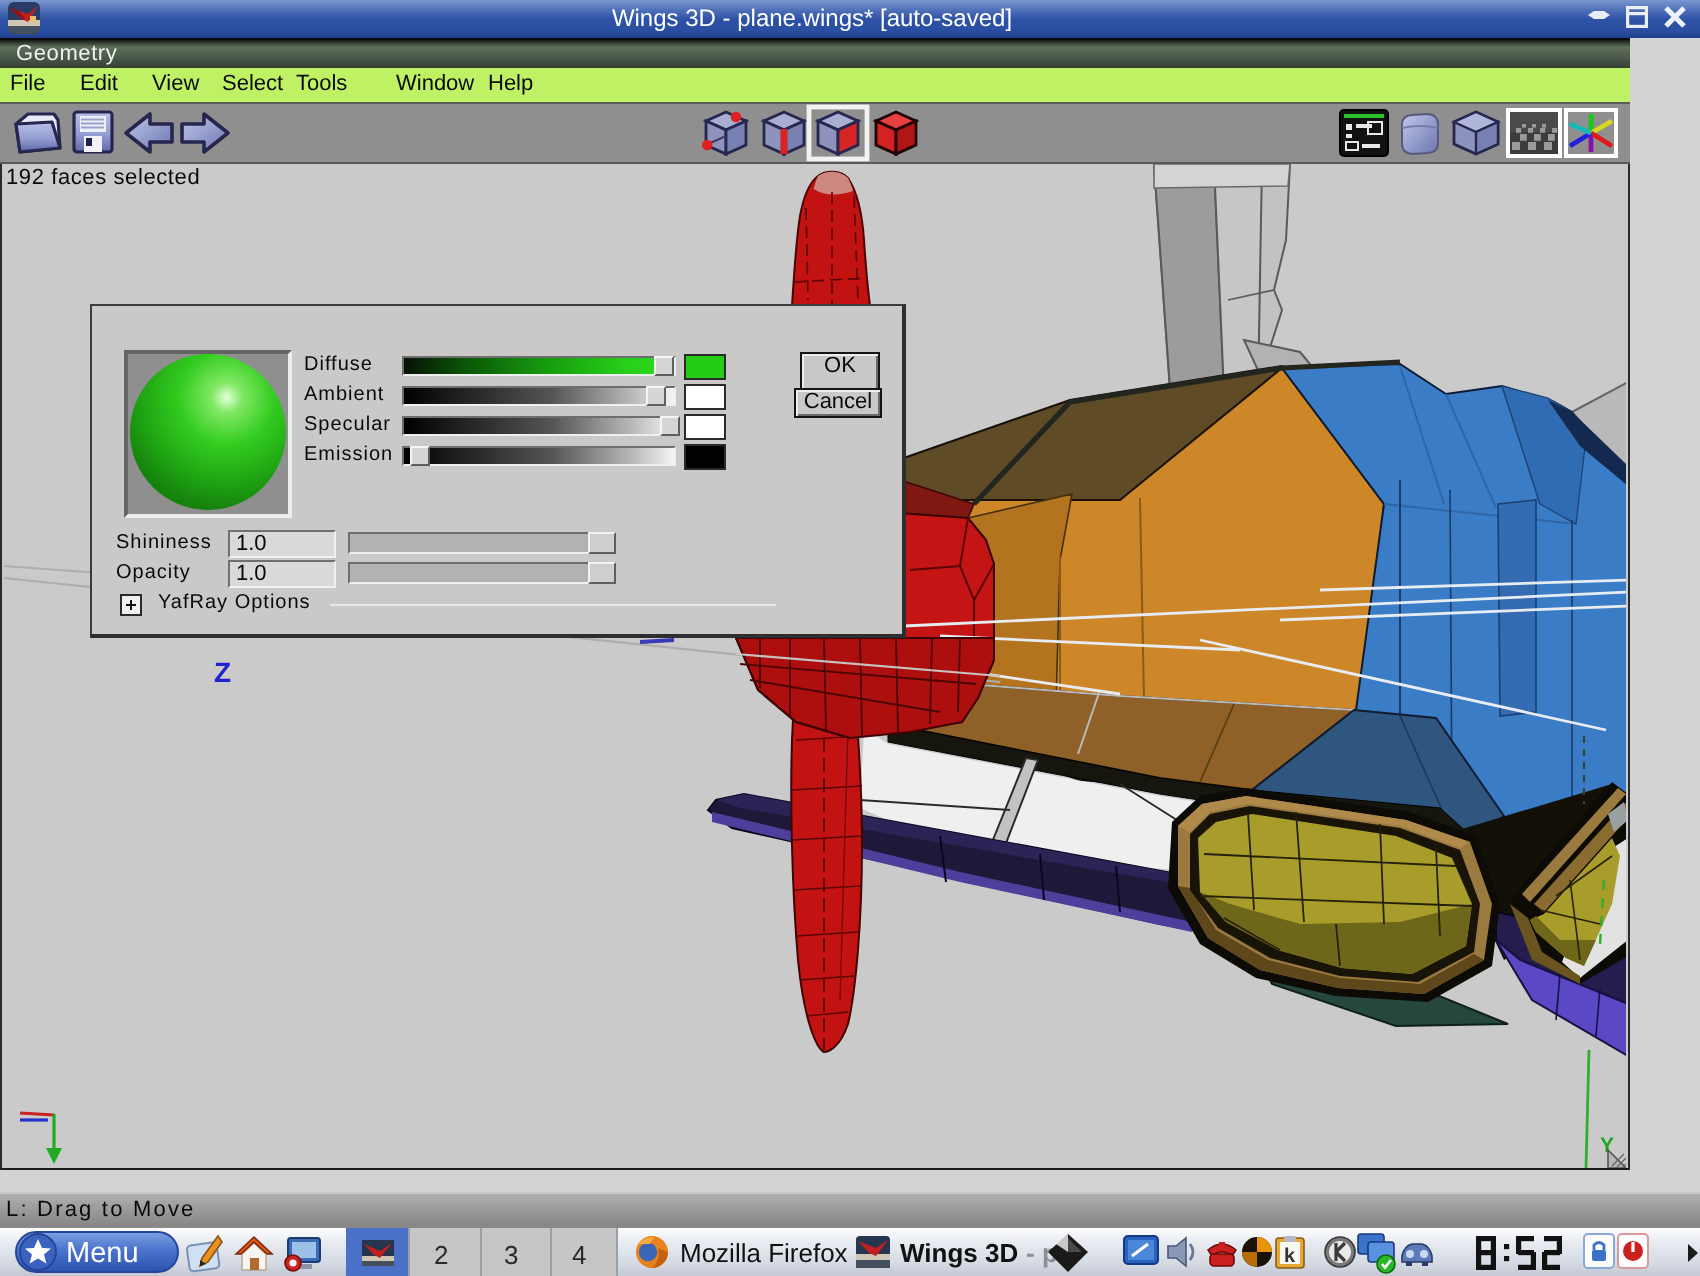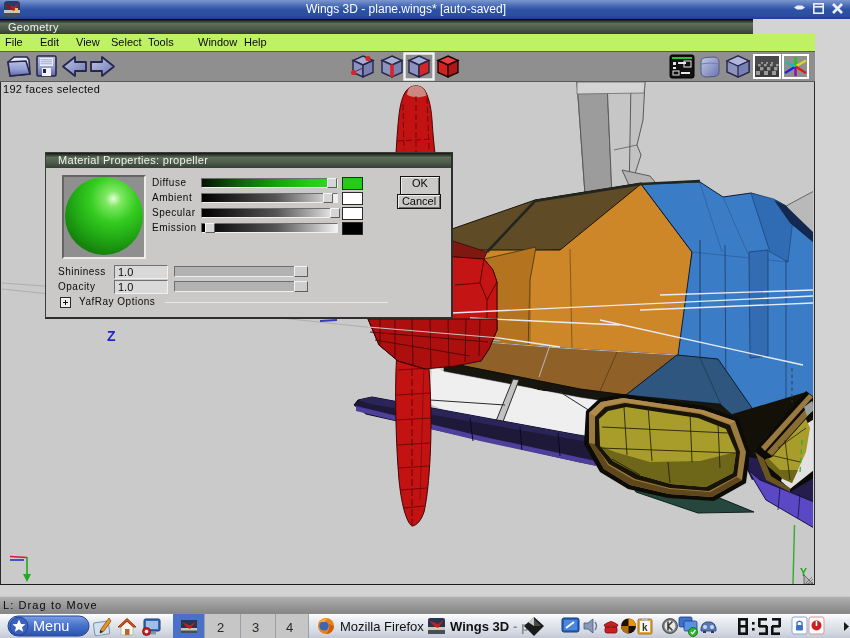--- a/index.html
+++ b/index.html
@@ -7,21 +7,21 @@
 body { position:relative; font-family:"Liberation Sans",sans-serif; background:#d3d3d3; }
 .abs { position:absolute; }
 
 
 #titlebar { left:0; top:0; width:850px; height:19px;
   background:linear-gradient(180deg,#7b97cf 0%,#4a6cb6 30%,#2d51a4 52%,#2a4fa2 80%,#1e3f8e 100%); }
 #titletext { left:0; top:2px; width:812px; text-align:center; color:#fff; font-size:12px; }
 #wicon { left:4px; top:1px; width:16px; height:16px; border-radius:3px; overflow:hidden; }
 
 
-#geombar { left:0; top:19px; width:753px; height:15px;
+#geombar { left:0; top:19px; width:815px; height:15px;
   background:linear-gradient(180deg,#161c16 0%,#5d6e59 25%,#4d5c4b 60%,#333f33 100%);
   border-top:1px solid #0a0a0a; }
 #geombar span { position:absolute; left:8px; top:1px; color:#f2f2f2; font-size:11px; letter-spacing:0.3px; font-family:"Liberation Sans",sans-serif; }
 #menubar { left:0; top:34px; width:815px; height:18px; background:#bef264; border-bottom:1px solid #5c5c5c; }
 #menubar span { position:absolute; top:2px; color:#0a0a0a; font-size:11px; font-family:"Liberation Sans",sans-serif; }
 #toolbar { left:0; top:52px; width:815px; height:30px; background:#8f8f8f; border-bottom:1px solid #5a5a5a; }
 
 
 #rightstrip { left:815px; top:19px; width:35px; height:577px; background:#d3d3d3; }
 
@@ -521,23 +521,20 @@
   <g transform="translate(809,3)">
     <rect x="0" y="0" width="15" height="17" rx="2" fill="#fdfdfd" stroke="#d89a9a" stroke-width="1"></rect>
     <circle cx="7.5" cy="8.5" r="5" fill="#cc2020"></circle>
     <rect x="6.7" y="4" width="1.6" height="5" fill="#fff"></rect>
   </g>
   <path d="M844,8 L849,12.5 L844,17 Z" fill="#1a1a1a"></path>
 </svg>
 </div>
 
 <div class="abs" id="dialog">
-  <div class="abs" id="dlgtitle">
-      <span>Material Properties: propeller</span>
-    </div>
   <div class="abs" id="spherebox">
     <svg width="80" height="80">
       <defs>
         <radialGradient id="sph" cx="62%" cy="28%" r="72%">
           <stop offset="0%" stop-color="#e4ffda"></stop>
           <stop offset="14%" stop-color="#7fe862"></stop>
           <stop offset="42%" stop-color="#34cc20"></stop>
           <stop offset="75%" stop-color="#1fa513"></stop>
           <stop offset="100%" stop-color="#15820c"></stop>
         </radialGradient>

